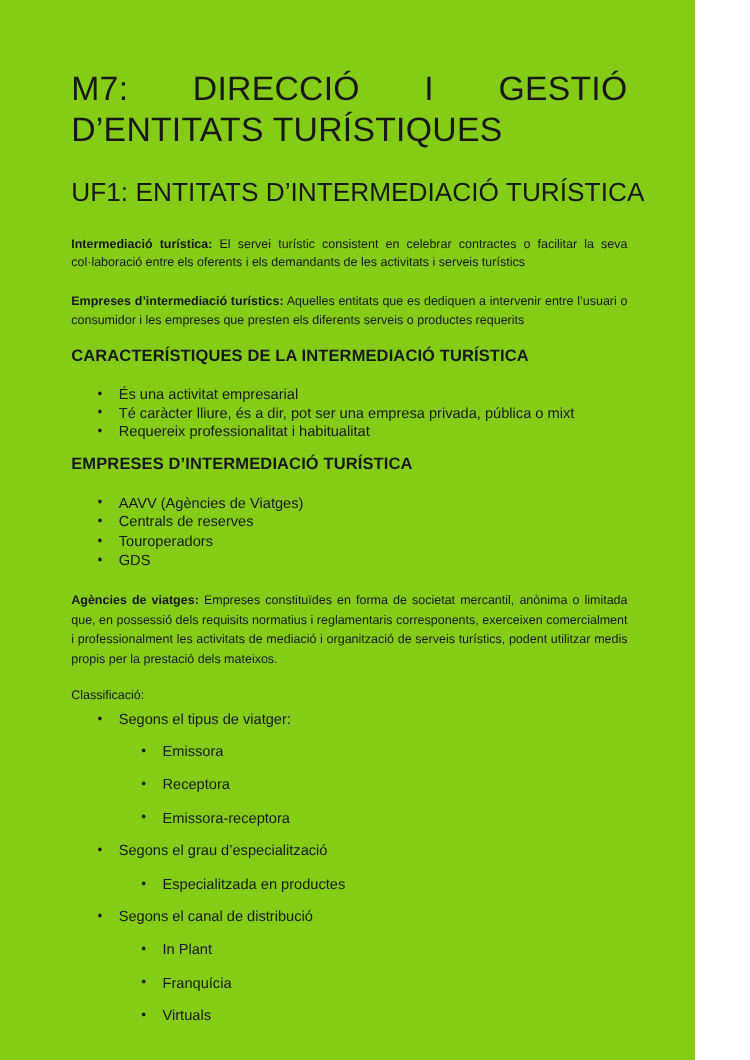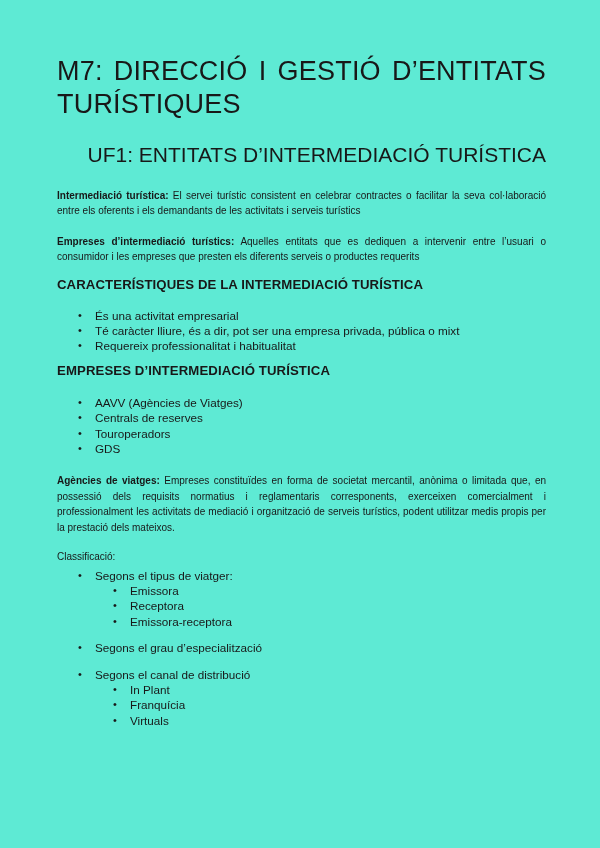--- a/index.html
+++ b/index.html
@@ -9,24 +9,24 @@
   }
   body {
     width: 600px;
     height: 848px;
     overflow: hidden;
     font-family: "Liberation Sans", sans-serif;
     color: #181818;
   }
   .page {
     box-sizing: border-box;
-    width: 600px;
+    width: 556px;
     height: 848px;
     padding: 55px 54px 0 57px;
-    background: #5eead4;
+    background: #84cc16;
   }
   h1.doc-title {
     margin: 0;
     font-size: 27px;
     font-weight: 400;
     line-height: 33px;
     text-align: justify;
     letter-spacing: 0.2px;
   }
   h2.doc-subtitle {
@@ -81,20 +81,21 @@
     font-size: 11px;
   }
   ul.l2 {
     list-style: none;
     margin: 0;
     padding: 0 0 0 17px;
   }
   ul.l2 > li {
     position: relative;
     padding-left: 18px;
+    margin-top: 11px;
   }
   ul.l2 > li::before {
     content: "\2022";
     position: absolute;
     left: 1px;
     top: 0;
     font-size: 11px;
   }
   p.agencies {
     margin-top: 17px;
@@ -149,20 +150,21 @@
       <span>Segons el tipus de viatger:</span>
       <ul class="l2">
         <li><span>Emissora</span></li>
         <li><span>Receptora</span></li>
         <li><span>Emissora-receptora</span></li>
       </ul>
     </li>
     <li class="group">
       <span>Segons el grau d’especialització</span>
       <ul class="l2">
+        <li><span>Especialitzada en productes</span></li>
       </ul>
     </li>
     <li class="group">
       <span>Segons el canal de distribució</span>
       <ul class="l2">
         <li><span>In Plant</span></li>
         <li><span>Franquícia</span></li>
         <li><span>Virtuals</span></li>
       </ul>
     </li>

